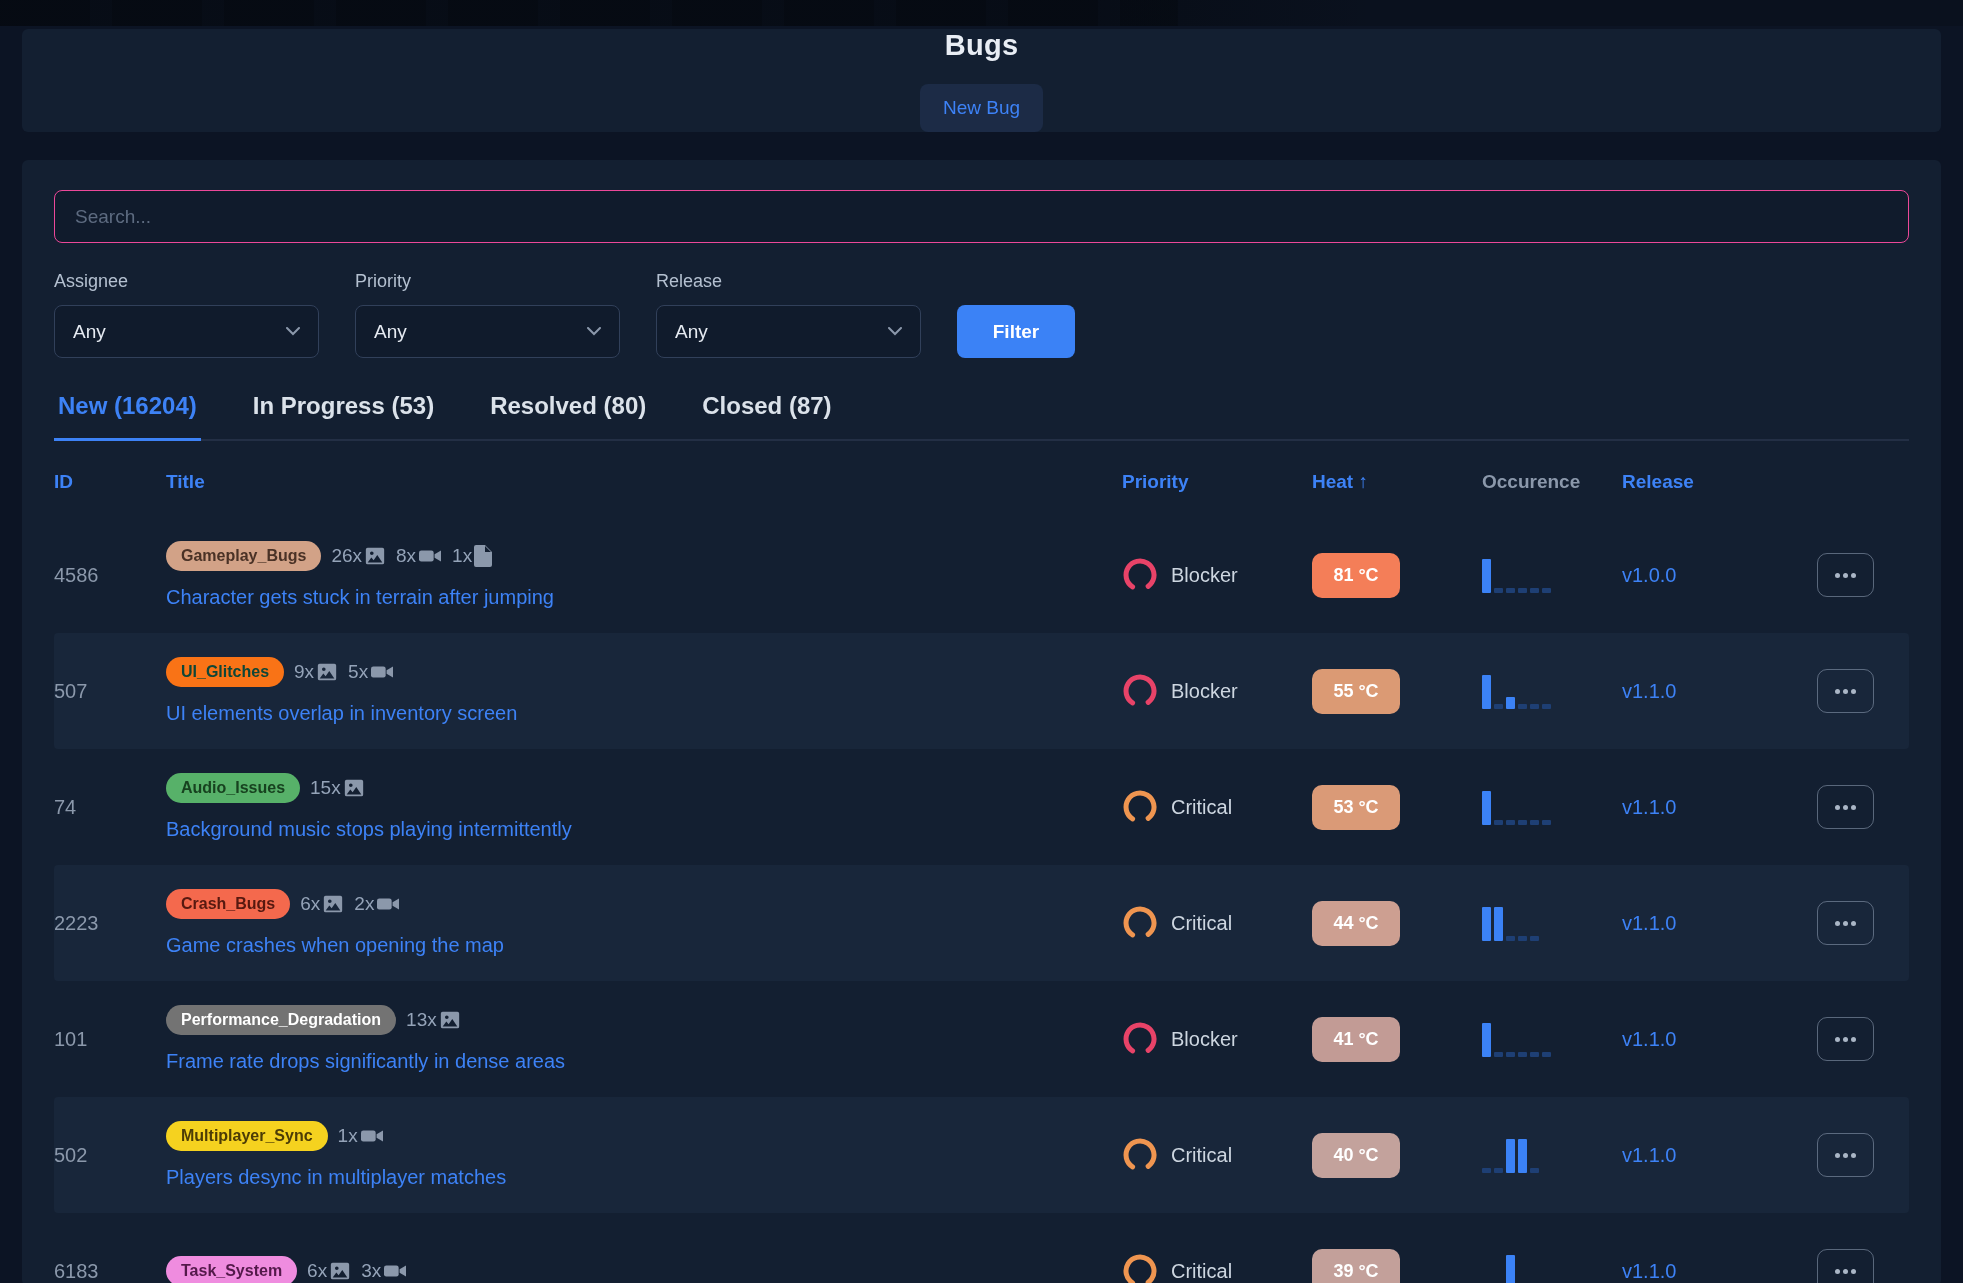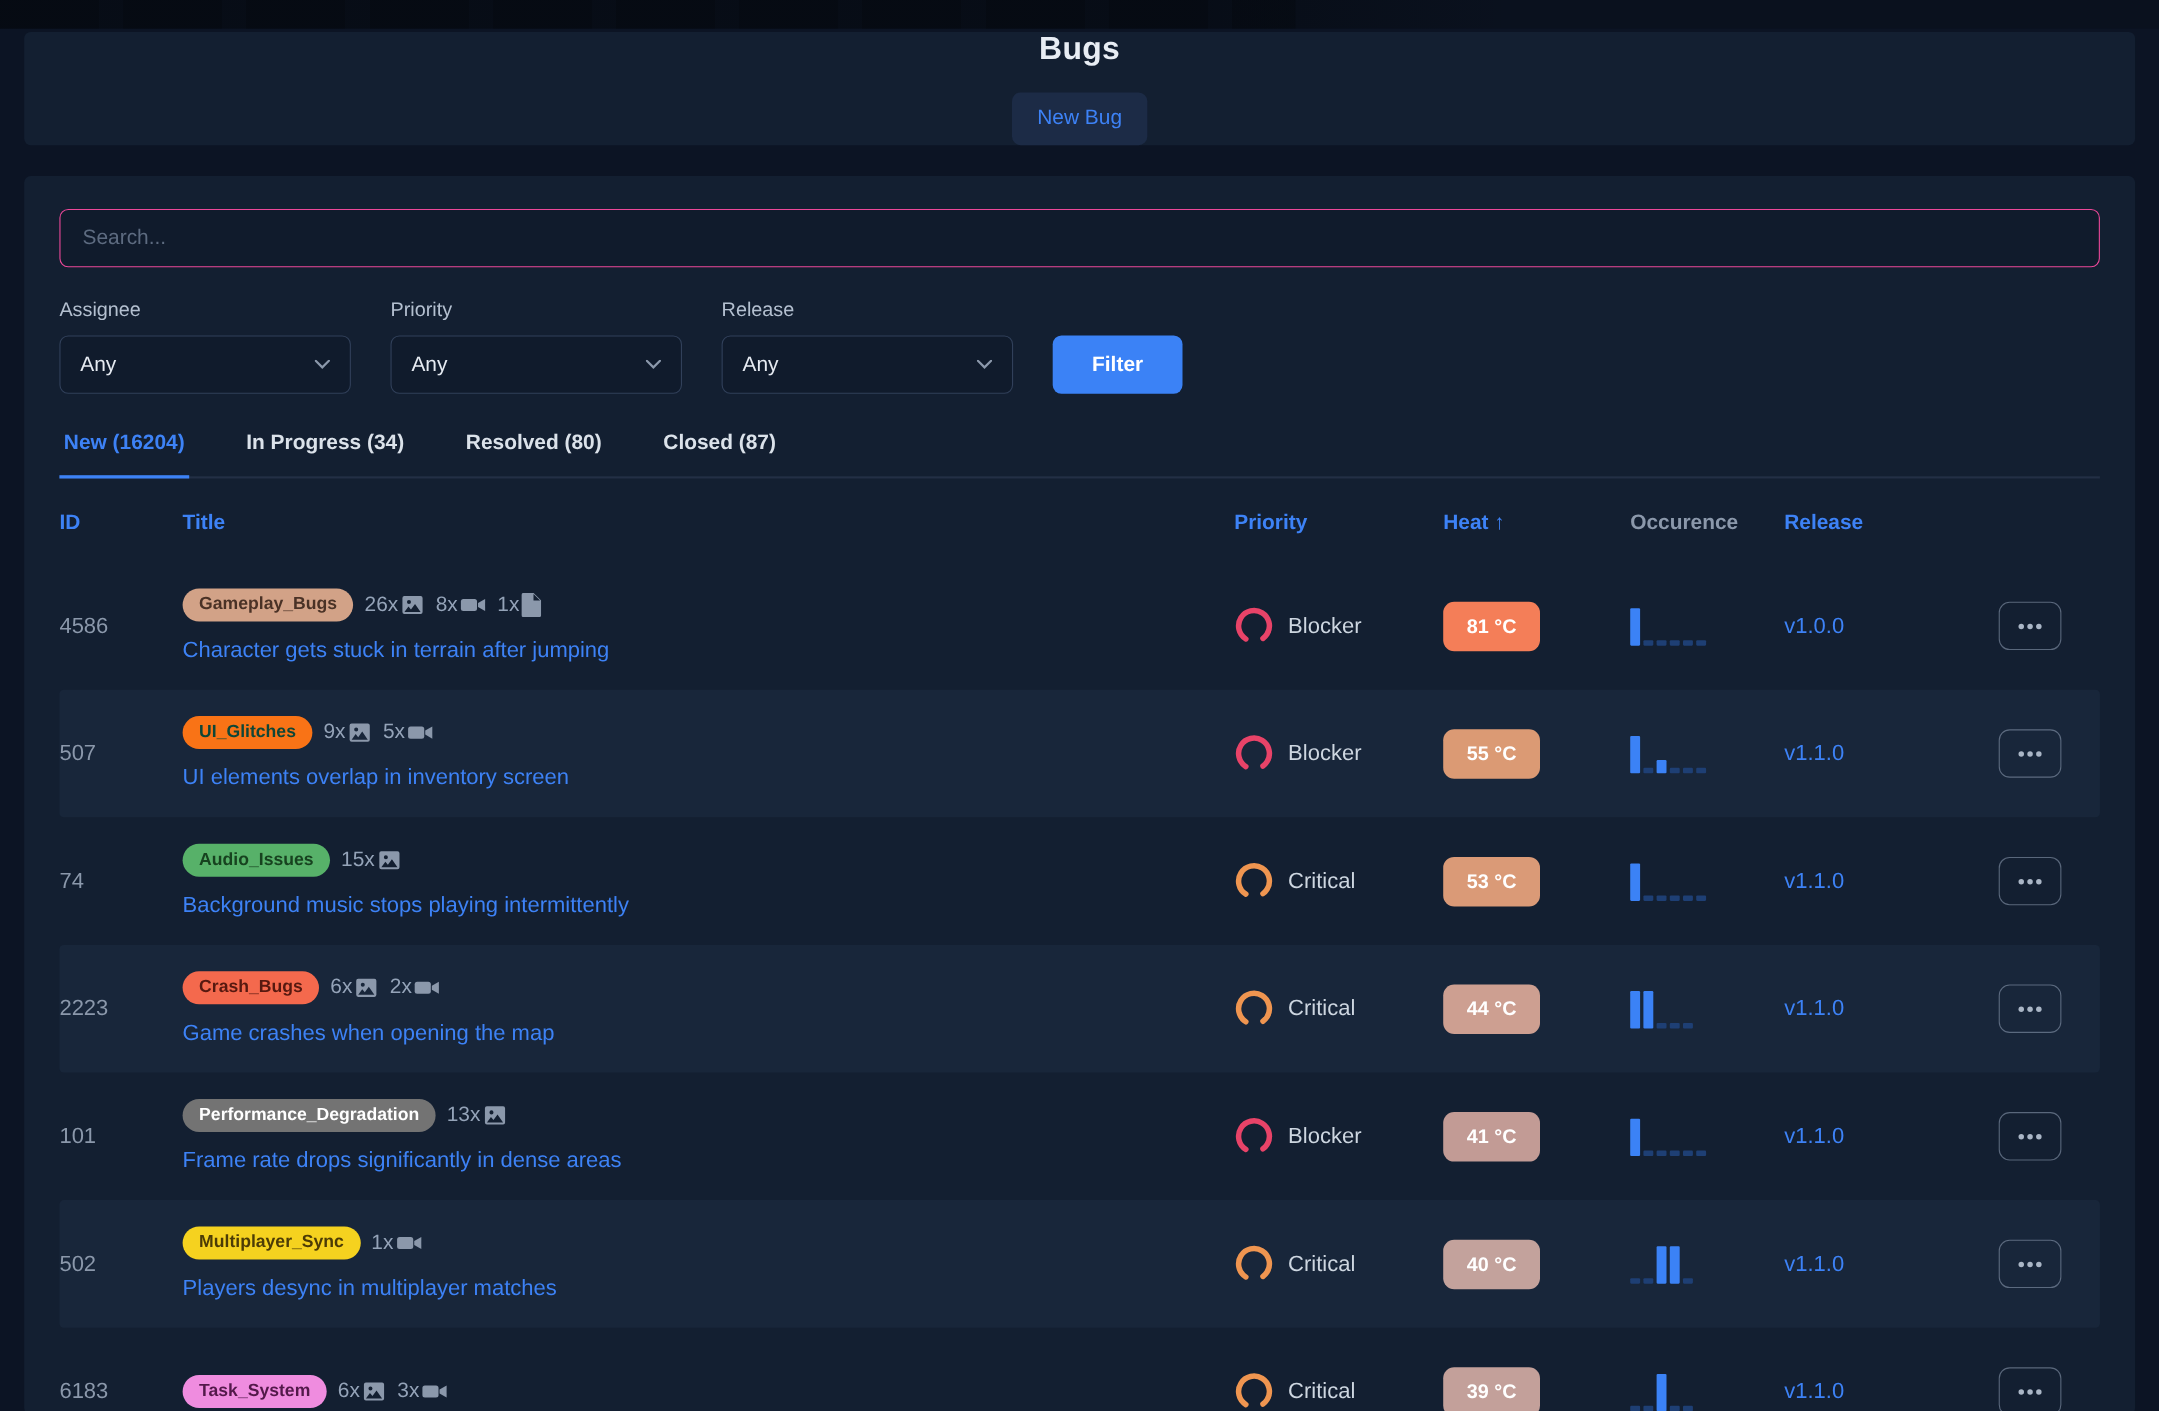--- a/index.html
+++ b/index.html
@@ -41,21 +41,21 @@
     height:53px; background:#101b2c; border:1px solid #31405a; border-radius:8px;
     display:flex; align-items:center; justify-content:space-between; padding:0 18px;
     font-size:19px; color:#e6ebf2; cursor:pointer;
   }
   .chevron{ width:14px; height:9px; }
   .filter-btn{
     background:#3b82f6; color:#fff; border:none; border-radius:8px; cursor:pointer;
     font-family:inherit; font-size:19px; font-weight:600; width:118px; height:53px;
   }
   .tabs{ display:flex; gap:48px; margin-top:34px; border-bottom:2px solid #232f45; }
-  .tab{ font-size:19px; font-weight:700; color:#dbe2ea; padding:0 4px 18px 4px; cursor:pointer;
+  .tab{ font-size:24px; font-weight:700; color:#dbe2ea; padding:0 4px 18px 4px; cursor:pointer;
         border-bottom:3px solid transparent; margin-bottom:-2px; }
   .tab.active{ color:#3d82f6; border-bottom-color:#3d82f6; }
   .grid-row{
     display:grid;
     grid-template-columns:112px 1fr 190px 170px 140px 195px 92px;
     align-items:center;
   }
   .thead{ padding:30px 0 24px 0; }
   .th{ font-size:19px; font-weight:700; color:#3d82f6; }
   .th.muted{ color:#8b98ab; }
@@ -121,21 +121,21 @@
         <svg class="chevron" viewBox="0 0 14 9">
             <path d="M1 1l6 6 6-6" fill="none" stroke="#8b98ab" stroke-width="2" stroke-linecap="round"></path>
           </svg>
       </div>
     </div>
     <button class="filter-btn">Filter</button>
   </div>
 
   <div class="tabs">
     <div class="tab active">New (16204)</div>
-    <div class="tab">In Progress (34)</div>
+    <div class="tab">In Progress (53)</div>
     <div class="tab">Resolved (80)</div>
     <div class="tab">Closed (87)</div>
   </div>
 
   <div class="grid-row thead">
     <div class="th">ID</div>
     <div class="th">Title</div>
     <div class="th">Priority</div>
     <div class="th">Heat ↑</div>
     <div class="th muted">Occurence</div>

